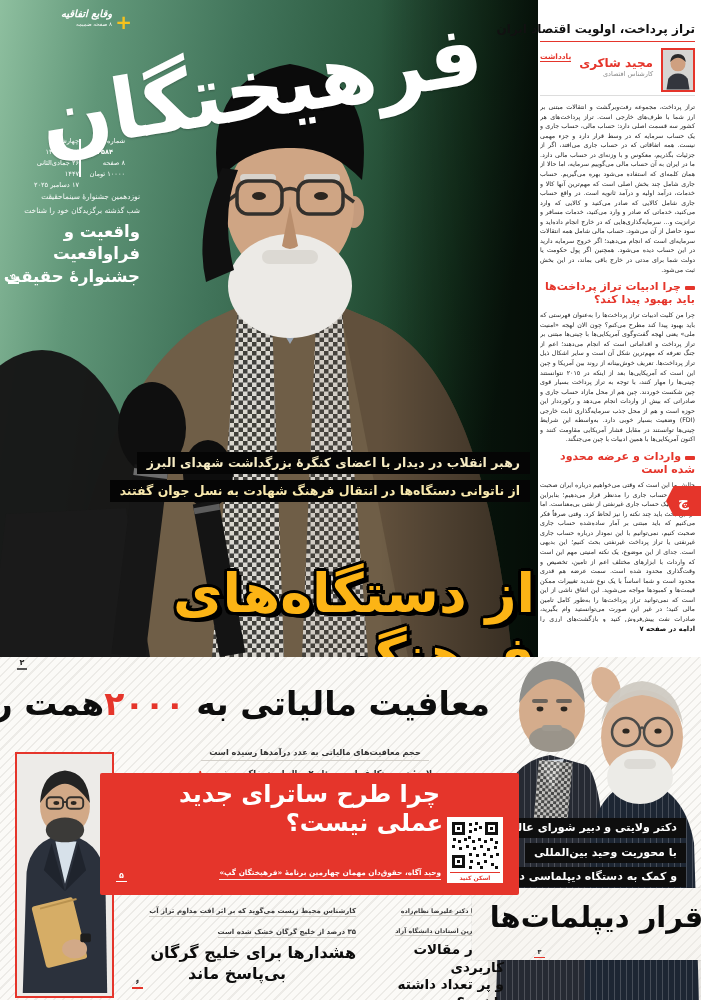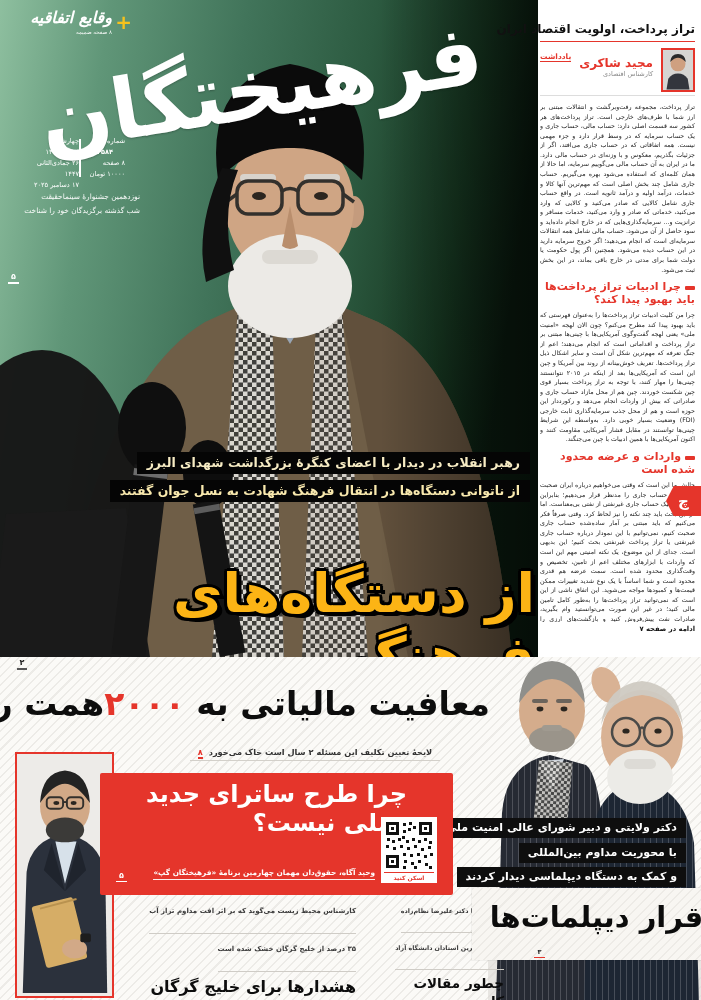--- a/index.html
+++ b/index.html
@@ -10,21 +10,21 @@
   .hero{position:absolute;left:0;top:0;width:538px;height:657px;overflow:hidden;}
   .hero svg{display:block;width:100%;height:100%;}
 
   
   .masthead{position:absolute;left:26px;top:18px;width:470px;height:180px;pointer-events:none;}
   .masthead-title{position:absolute;left:0;top:28px;width:470px;text-align:center;color:#fff;
     font-size:84px;font-weight:bold;line-height:1;transform:rotate(-9deg);letter-spacing:-3px;
     text-shadow:0 1px 2px rgba(0,0,0,.25);}
   .supp{position:absolute;left:30px;top:8px;width:100px;color:#fff;text-align:right;}
   .supp .plus{position:absolute;right:-2px;top:2px;color:#f6c21c;font-size:20px;font-weight:bold;}
-  .supp-name{font-size:16px;font-weight:bold;font-style:italic;letter-spacing:-.5px;padding-right:18px;text-align:right;}
+  .supp-name{font-size:10px;font-weight:bold;font-style:italic;letter-spacing:-.5px;padding-right:18px;text-align:right;}
   .supp-note{font-size:5.5px;margin-top:2px;padding-right:18px;opacity:.95;}
 
   .dateline{position:absolute;left:33px;top:136px;width:46px;color:#fff;font-size:6.6px;line-height:1.65;text-align:right;}
   .issue-divider{position:absolute;left:79px;top:139px;width:2px;height:38px;background:#fff;}
   .issue-block{position:absolute;left:85px;top:136px;width:40px;color:#fff;font-size:6.6px;line-height:1.65;text-align:right;}
   .issue-number{letter-spacing:3px;font-weight:bold;text-align:center;}
 
   
   .festival{position:absolute;left:0;top:190px;width:140px;color:#fff;text-align:right;padding-left:2px;}
   .fest-k{font-size:7.4px;line-height:1.9;opacity:.96;}
@@ -71,21 +71,21 @@
   .tax-headline .num{color:#e5352b;letter-spacing:0;}
   .tax-subs{position:absolute;left:150px;top:740px;width:330px;text-align:center;z-index:4;}
   .tax-sub{display:inline-block;font-size:8.2px;font-weight:bold;color:#333;border-bottom:1px solid #d3d0ca;padding:1.5px 8px 2.5px;}
   .red-pg{color:#e5352b;border-bottom:2px solid #e5352b;font-weight:bold;margin-right:3px;}
 
   
   .left-photo{position:absolute;left:15px;top:752px;width:99px;height:246px;border:2px solid #e5352b;z-index:3;background:#edebe8;}
   .left-photo svg{display:block;width:100%;height:100%;}
 
   
-  .satra{position:absolute;left:100px;top:773px;width:353px;height:122px;background:#e5352b;z-index:5;border-radius:2px;color:#fff;}
+  .satra{position:absolute;left:100px;top:773px;width:419px;height:122px;background:#e5352b;z-index:5;border-radius:2px;color:#fff;}
   .satra-h1{margin-top:7px;text-align:center;font-size:24px;font-weight:bold;letter-spacing:-1px;line-height:1.2;}
   .satra-h2{text-align:center;font-size:24px;font-weight:bold;letter-spacing:-1px;line-height:1.2;padding-left:110px;}
   .satra-sub{position:absolute;right:78px;bottom:15px;font-size:7.3px;font-weight:bold;border-bottom:1px solid rgba(255,255,255,.9);padding-bottom:2.5px;}
   .satra-mark{position:absolute;left:16px;bottom:13px;font-size:8px;font-weight:bold;text-align:center;}
   .satra-mark .wline{width:11px;height:1.5px;background:#fff;margin-top:1px;}
   .qr{position:absolute;right:16px;top:44px;width:56px;background:#fff;padding:3px 3px 0;}
   .qr svg{display:block;width:50px;height:50px;}
   .qr-cap{font-size:6px;color:#e5352b;font-weight:bold;text-align:center;border-top:1px solid #e5352b;margin-top:2px;padding:1px 0 2px;}
 
   
@@ -96,21 +96,21 @@
   .cap1{top:818px;} .cap2{top:843px;} .cap3{top:867px;}
   .dip-box{position:absolute;left:472px;top:888px;width:249px;height:72px;background:#f8f6f2;z-index:5;
     background-image:repeating-linear-gradient(135deg,rgba(110,104,92,.08) 0 1.5px,transparent 1.5px 6.5px);
     box-shadow:0 0 0 1px rgba(0,0,0,.04);}
   .dip-h{text-align:center;font-size:29px;font-weight:bold;color:#0c0c0c;line-height:58px;letter-spacing:-1.5px;}
   .dip-mark{position:absolute;left:62px;bottom:2px;font-size:6.5px;font-weight:bold;color:#222;text-align:center;}
   .dip-mark .rline{width:11px;height:1.5px;background:#e5352b;margin-top:1px;}
 
   
   .story{position:absolute;z-index:4;text-align:right;}
-  .kline{display:inline-block;font-size:7px;font-weight:bold;color:#3a3a3a;border-bottom:1px solid #cfccc6;padding-bottom:18px;margin-bottom:2px;letter-spacing:-.2px;}
+  .kline{display:inline-block;font-size:7px;font-weight:bold;color:#3a3a3a;border-bottom:1px solid #cfccc6;padding-bottom:1px;margin-bottom:2px;letter-spacing:-.2px;}
   .story-h{font-size:16px;font-weight:bold;color:#0d0d0d;line-height:1.3;letter-spacing:-.6px;margin-top:3px;}
   .story-mark{position:absolute;font-size:6.5px;font-weight:bold;color:#222;text-align:center;}
   .story-mark .rline{width:11px;height:1.5px;background:#e5352b;margin-top:1px;}
   .gorgan{left:118px;top:898px;width:238px;}
   .articles{left:358px;top:898px;width:146px;}
   .articles .kline{font-size:6.3px;}
   .articles .story-h{font-size:13.5px;}
 </style>
 </head>
 <body>
@@ -199,20 +199,24 @@
   <div class="issue-block">
     <div>شماره</div>
     <div class="issue-number">۴۵۸۴</div>
     <div>۸ صفحه</div>
     <div>۱۰۰۰۰ تومان</div>
   </div>
 
   <div class="festival">
     <div class="fest-k">نوزدهمین جشنوارهٔ سینماحقیقت</div>
     <div class="fest-k">شب گذشته برگزیدگان خود را شناخت</div>
+    <div class="fest-h">
+      <span>واقعیت و فراواقعیت</span><br>
+      <span>جشنوارهٔ حقیقت</span>
+    </div>
     <div class="fest-mark">
       <span>۵</span>
       <div class="wline"></div>
     </div>
   </div>
 
   <div class="kstrip k2">از ناتوانی دستگاه‌ها در انتقال فرهنگ شهادت به نسل جوان گفتند</div>
   <div class="kstrip k1">رهبر انقلاب در دیدار با اعضای کنگرهٔ بزرگداشت شهدای البرز</div>
   <div class="main-headline">
     <br>
@@ -249,20 +253,21 @@
   </div>
   <div class="ribbon">چ</div>
 
   <div class="band"></div>
 
   <div class="tax-headline">
     <span>معافیت مالیاتی به</span>
     <span class="num">۲۰۰۰</span><span>همت رسید</span>
   </div>
   <div class="tax-subs">
+    <div><span class="tax-sub">حجم معافیت‌های مالیاتی به عدد درآمدها رسیده است</span></div>
     <div><span class="tax-sub"><span>لایحهٔ تعیین تکلیف این مسئله ۲ سال است خاک می‌خورد</span>&nbsp;<span class="red-pg">۸</span></span></div>
   </div>
 
   <div class="duo">
     <svg viewBox="0 0 213 367">
       <defs>
         <pattern id="chk2" width="6" height="6" patternUnits="userSpaceOnUse">
           <rect width="6" height="6" fill="#dcdad5"></rect>
             <rect width="3" height="3" fill="#4a4a48"></rect>
             <rect x="3" y="3" width="3" height="3" fill="#4a4a48"></rect>
@@ -298,21 +303,21 @@
       <ellipse cx="170" cy="98" rx="3.6" ry="2.6" fill="#2b2620"></ellipse>
       <g stroke="#4a4a48" stroke-width="2.5" fill="none">
         <circle cx="138" cy="99" r="14"></circle>
           <circle cx="170" cy="99" r="14"></circle>
           <path d="M152,96 Q154,93 156,96"></path>
       </g>
     </svg>
   </div>
 
   <div class="cap-strip cap1">دکتر ولایتی و دبیر شورای عالی امنیت ملی</div>
-  <div class="cap-strip cap2">با محوریت مداوم بین‌المللی</div>
+  <div class="cap-strip cap2">با محوریت وحید بین‌المللی</div>
   <div class="cap-strip cap3">و کمک به دستگاه دیپلماسی دیدار کردند</div>
   <div class="dip-box">
     <div class="dip-h">قرار دیپلمات‌ها</div>
     <div class="dip-mark">
       <span>۳</span>
       <div class="rline"></div>
     </div>
   </div>
 
   <div class="left-photo">

